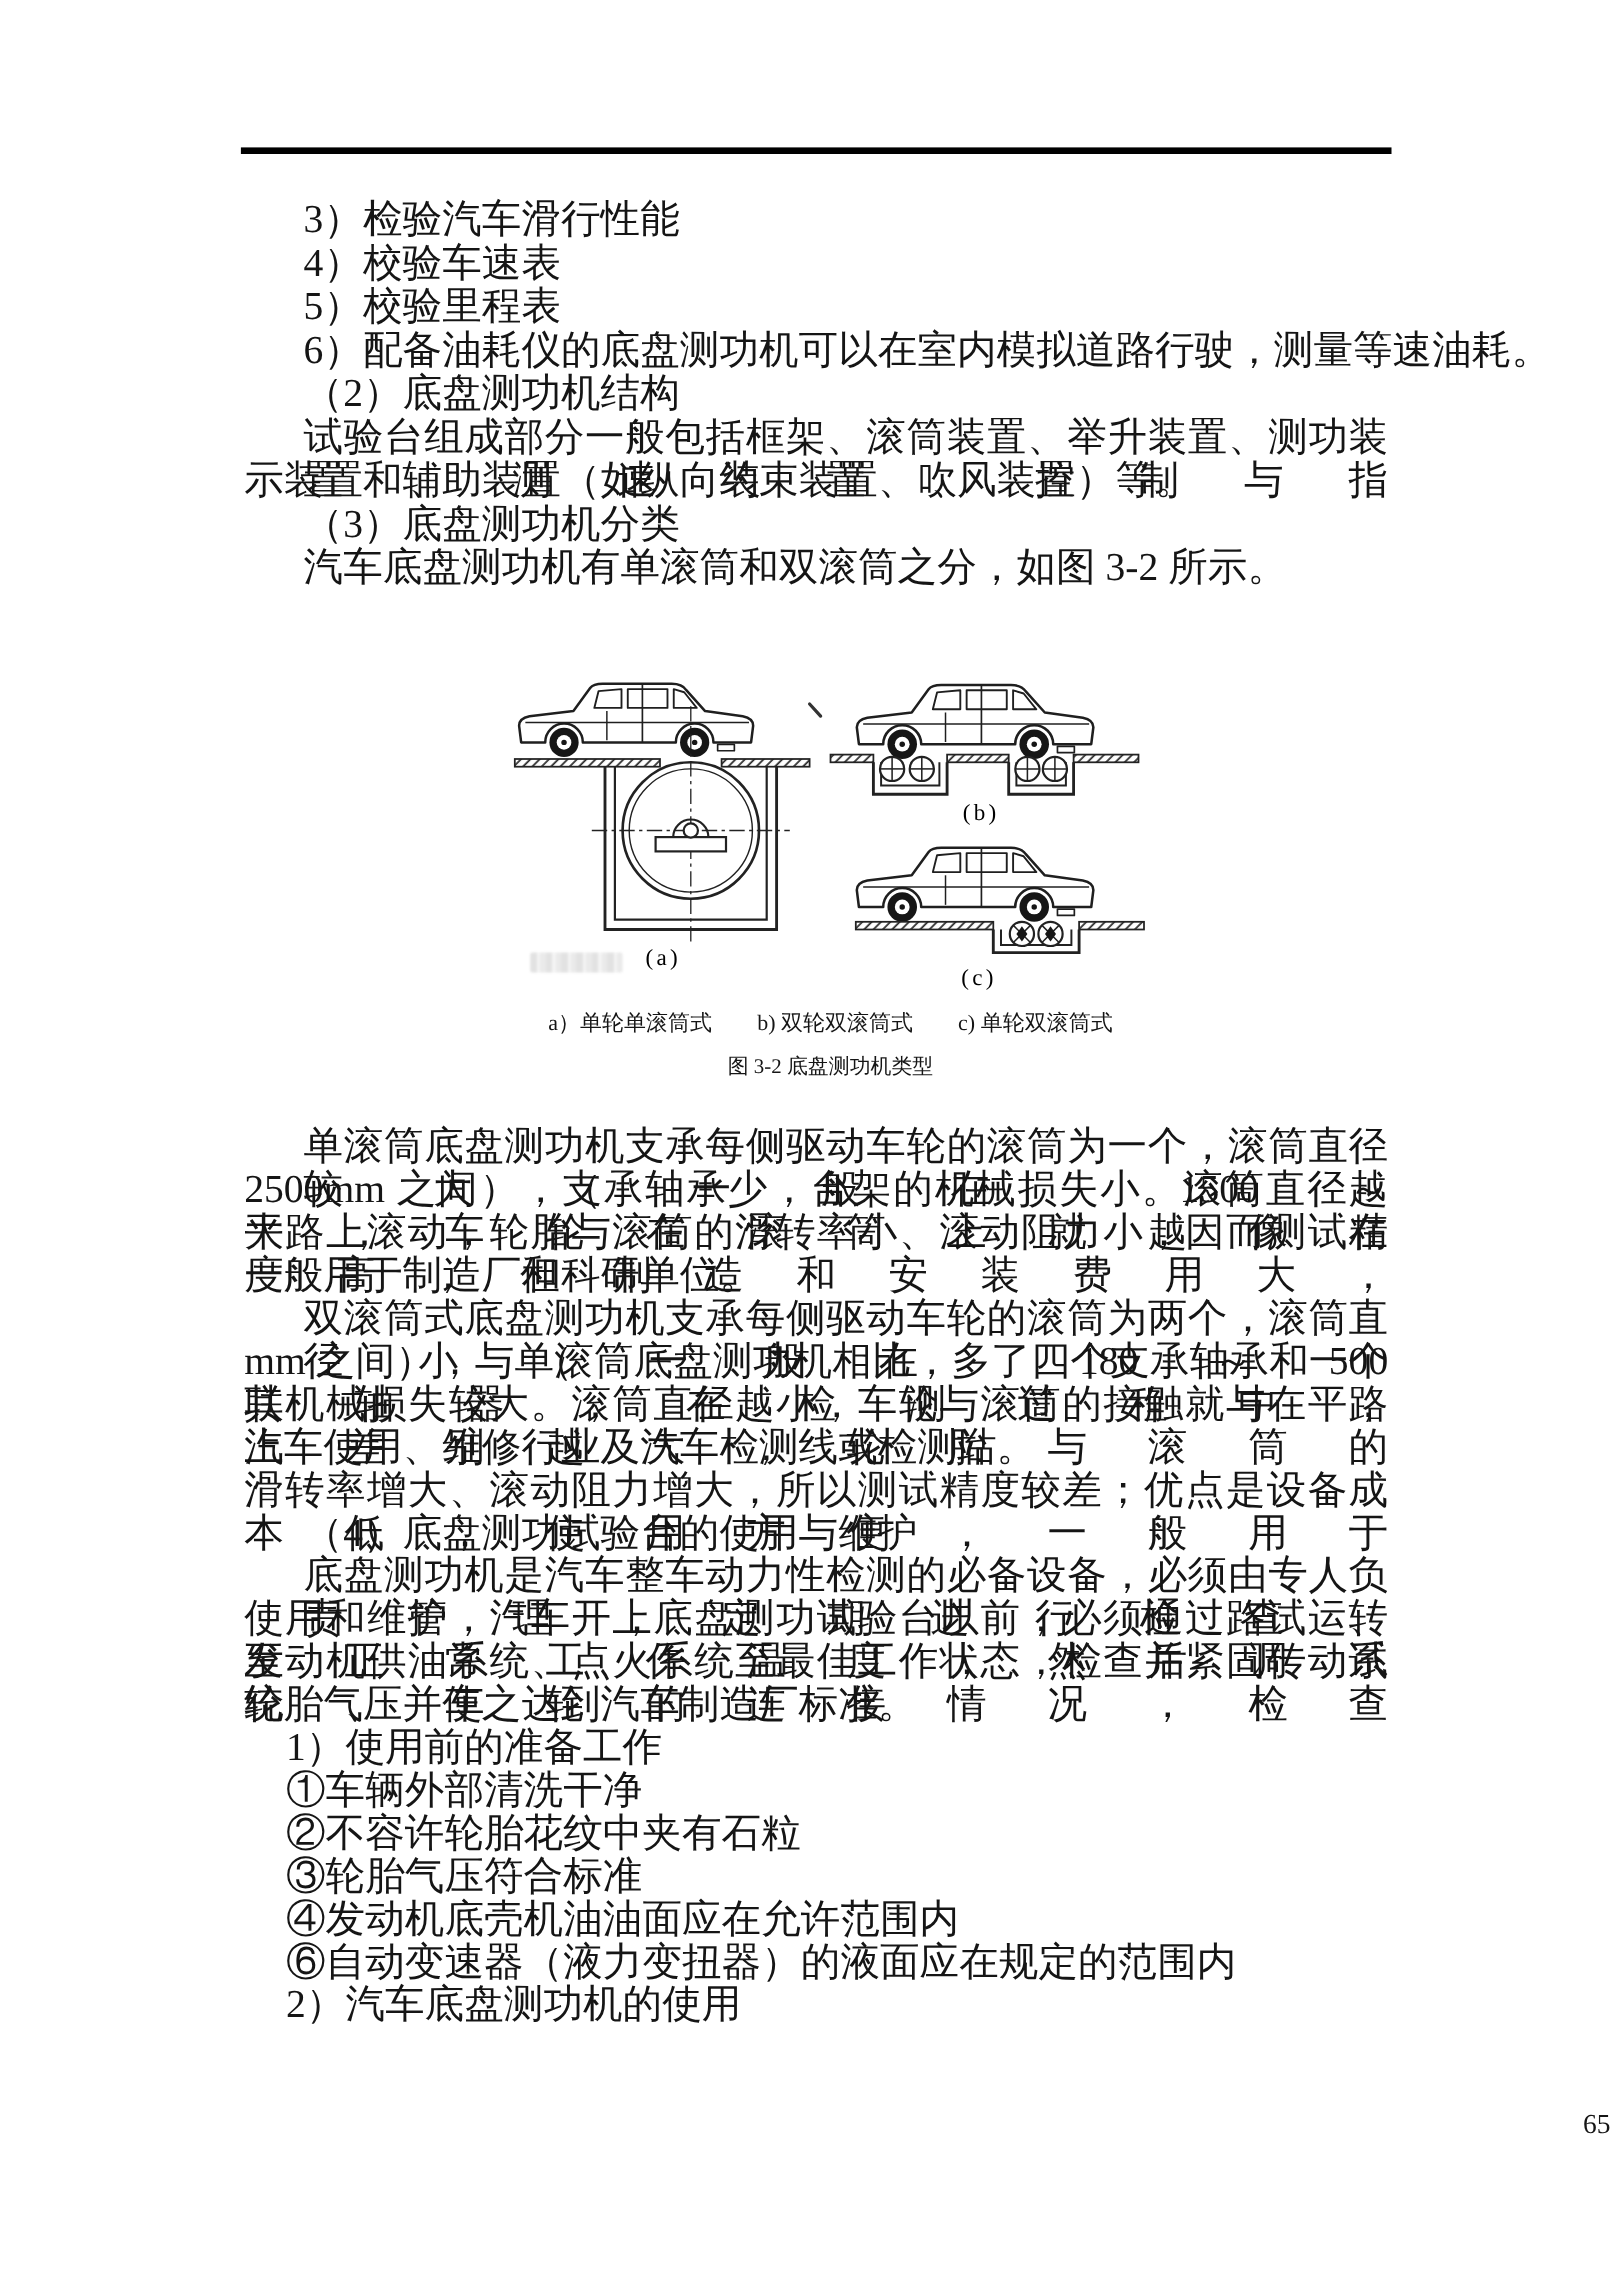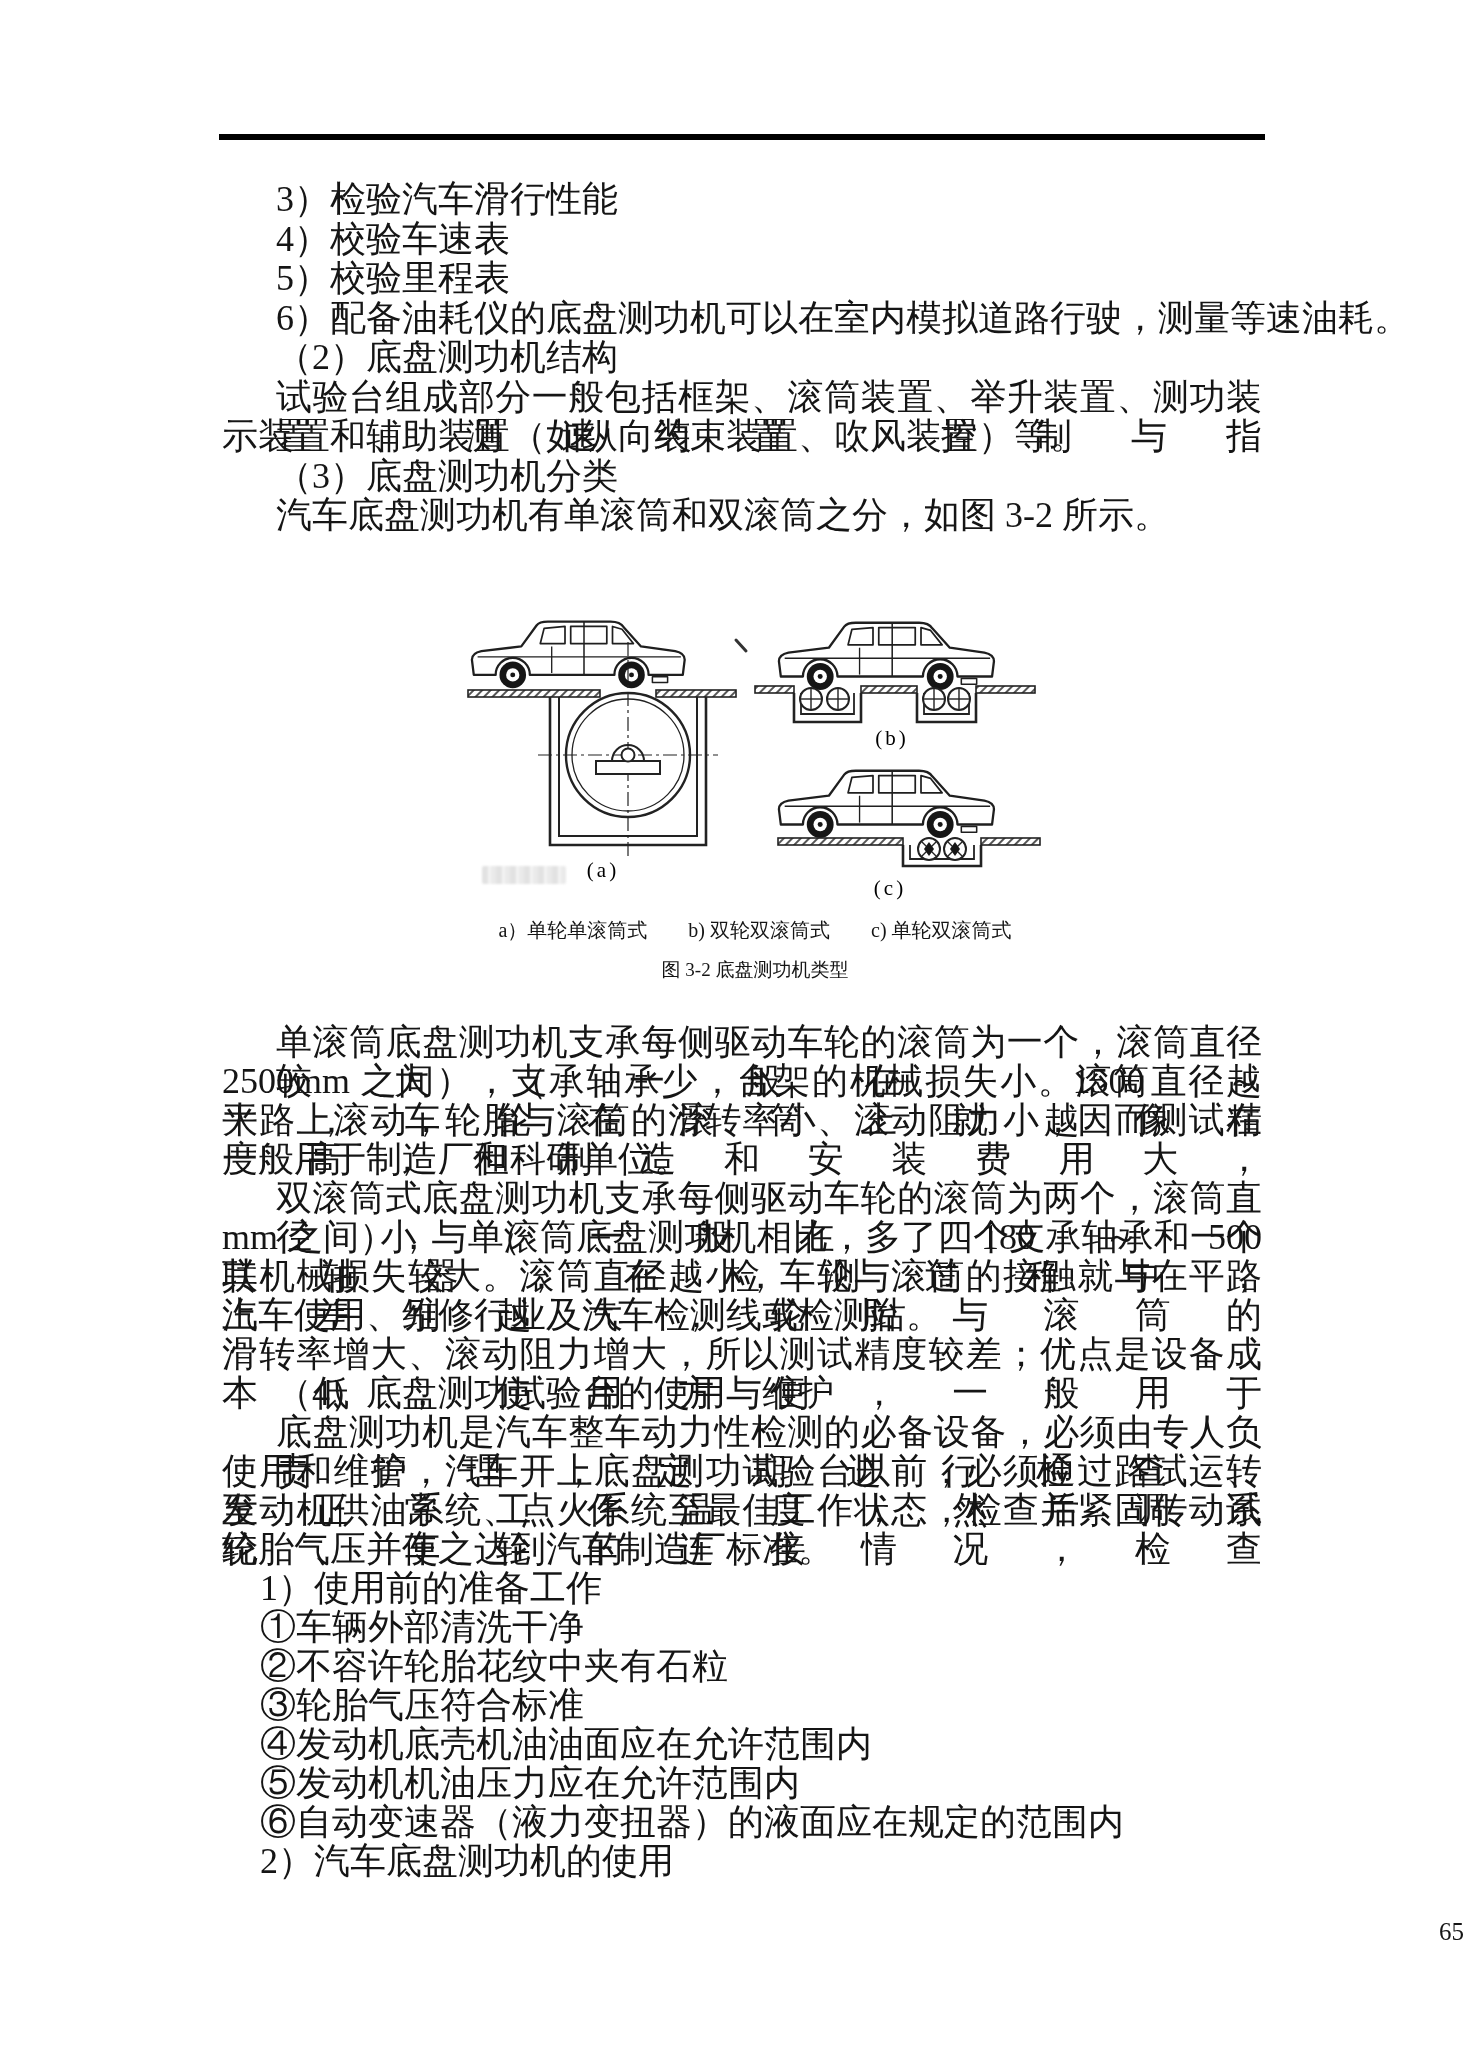--- a/index.html
+++ b/index.html
@@ -183,18 +183,17 @@
   <div class="line in2">（4）底盘测功试验台的使用与维护</div>
   <div class="line in2 just">底盘测功机是汽车整车动力性检测的必备设备，必须由专人负责管理，定期进行检查、</div>
   <div class="line just">使用和维护，汽车开上底盘测功试验台以前，必须通过路试运转至正常工作温度，然后调试</div>
   <div class="line just">发动机供油系统、点火系统至最佳工作状态，检查并紧固传动系统、车轮的连接情况，检查</div>
   <div class="line">轮胎气压并使之达到汽车制造厂标准。</div>
   <div class="line in1">1）使用前的准备工作</div>
   <div class="line in1">①车辆外部清洗干净</div>
   <div class="line in1">②不容许轮胎花纹中夹有石粒</div>
   <div class="line in1">③轮胎气压符合标准</div>
   <div class="line in1">④发动机底壳机油油面应在允许范围内</div>
-  <div class="line in1">⑤发动机机油压力应在允许范围内</div>
   <div class="line in1">⑥自动变速器（液力变扭器）的液面应在规定的范围内</div>
   <div class="line in1">2）汽车底盘测功机的使用</div>
 </div>
 
 <div class="page-num">65</div>
 
 </body></html>

